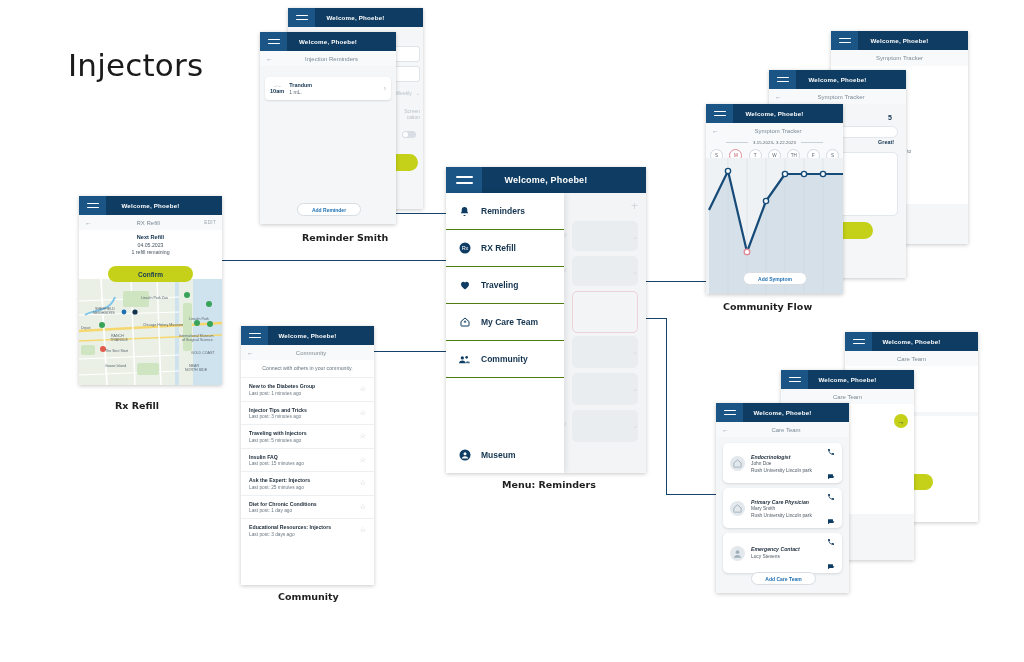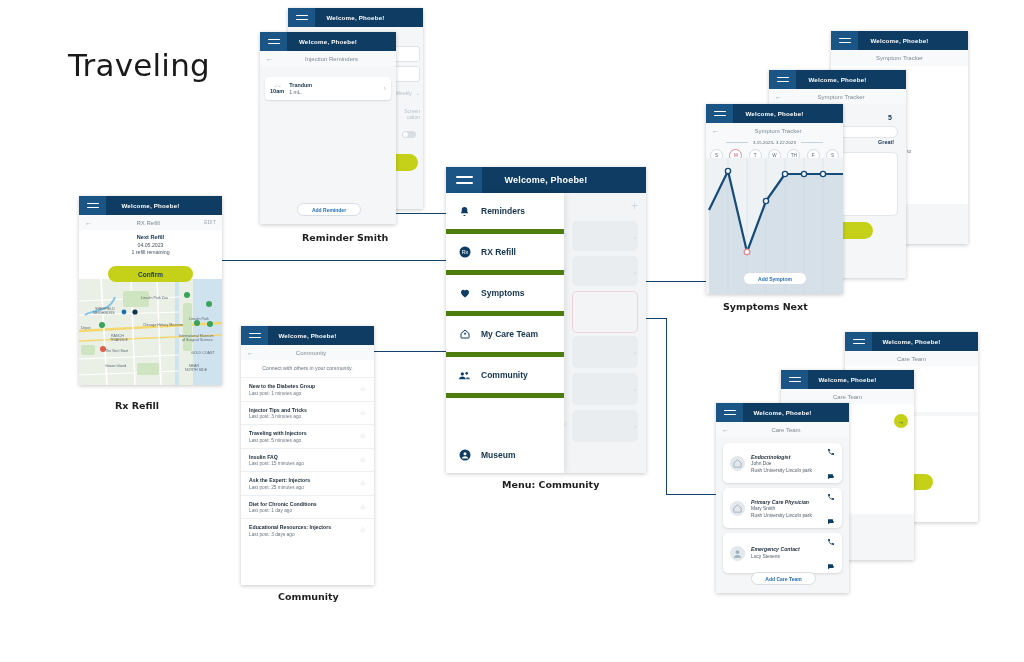--- a/index.html
+++ b/index.html
@@ -67,21 +67,21 @@
   #menu-phone .appbar{height:26px;}
   #menu-phone .appbar .burger{width:36px;height:26px;gap:3.5px;}
   #menu-phone .appbar .burger i{width:17px;height:2.2px;}
   #menu-phone .appbar .title{font-size:9px;padding-right:36px;}
   .menu-panel{
     position:absolute;left:0;top:26px;width:118px;bottom:0;background:#fff;
     box-shadow:2px 0 6px rgba(0,0,0,.09);z-index:3;
   }
   .menu-item{
     height:36px;display:flex;align-items:center;padding-left:12px;gap:10px;
-    border-bottom:5px solid #4d7c0f;
+    border-bottom:1px solid #4d7c0f;
   }
   .menu-item .mi-label{font-size:8.5px;font-weight:700;color:#13334f;}
   .menu-item .mi-ico{width:13px;height:13px;display:flex;align-items:center;justify-content:center;color:#0e3c62;}
   .menu-item.profile{position:absolute;left:0;bottom:0;width:100%;border-bottom:none;box-sizing:border-box;}
   .home-ghost{
     position:absolute;left:118px;top:26px;right:0;bottom:0;background:#eef1f4;opacity:.75;
   }
   .ghost-card{
     position:absolute;left:8px;right:8px;background:#e3e7eb;border-radius:5px;
   }
@@ -168,21 +168,21 @@
   .ct-ic{margin-left:auto;display:flex;flex-direction:column;gap:7px;color:#0e3c62;}
   #ct-add{position:absolute;left:35px;bottom:8px;width:63px;height:11px;}
   .ct-close{position:absolute;right:7px;font-size:6px;color:#8d9aa5;}
   .fab{position:absolute;width:14px;height:14px;border-radius:50%;background:#c5d118;display:flex;align-items:center;justify-content:center;color:#14426b;font-size:7px;}
 </style>
 </head>
 <body>
 
 <div class="stage">
 
-  <div class="abs" id="page-title">Traveling</div>
+  <div class="abs" id="page-title">Injectors</div>
 
   <div class="conn" style="left:360px;top:213px;width:100px;"></div>
   <div class="dot" style="left:357px;top:210px;"></div>
   <div class="dot" style="left:446px;top:210px;"></div>
 
   <div class="conn" style="left:196px;top:260px;width:262px;"></div>
   <div class="dot" style="left:193px;top:257px;"></div>
   <div class="dot" style="left:452px;top:257px;"></div>
 
   <div class="conn" style="left:548px;top:281px;width:278px;"></div>
@@ -427,21 +427,21 @@
             </svg>
         </span>
         <span class="mi-label">RX Refill</span>
       </div>
       <div class="menu-item">
         <span class="mi-ico">
           <svg width="12" height="12" viewBox="0 0 24 24" fill="#0e3c62">
               <path d="M12 21s-8-5.2-8-10.4A4.6 4.6 0 0 1 12 7a4.6 4.6 0 0 1 8 3.6C20 15.8 12 21 12 21z"></path>
             </svg>
         </span>
-        <span class="mi-label">Symptoms</span>
+        <span class="mi-label">Traveling</span>
       </div>
       <div class="menu-item">
         <span class="mi-ico">
           <svg width="12" height="12" viewBox="0 0 24 24" fill="none" stroke="#0e3c62" stroke-width="2">
               <path d="M4 11l8-7 8 7v8a1 1 0 0 1-1 1H5a1 1 0 0 1-1-1z"></path>
               <path d="M12 9v5M9.5 11.5h5" stroke-width="1.6"></path>
             </svg>
         </span>
         <span class="mi-label">My Care Team</span>
       </div>
@@ -461,21 +461,21 @@
           <svg width="12" height="12" viewBox="0 0 24 24">
               <circle cx="12" cy="12" r="11" fill="#0e3c62"></circle>
               <circle cx="12" cy="9.5" r="3" fill="#fff"></circle>
               <path d="M5.5 19c1-3.2 3.6-4.6 6.5-4.6S17.5 15.8 18.5 19z" fill="#fff"></path>
             </svg>
         </span>
         <span class="mi-label">Museum</span>
       </div>
     </div>
   </div>
-  <div class="caption" style="left:502px;top:479px;">Menu: Community</div>
+  <div class="caption" style="left:502px;top:479px;">Menu: Reminders</div>
 
   <div class="phone" id="sym-back">
     <div class="appbar">
       <div class="burger">
           <i></i>
           <i></i>
         </div>
       <div class="title">Welcome, Phoebe!</div>
     </div>
     <div style="position:absolute;left:0;right:0;top:19px;height:16px;background:#f7f9fa;display:flex;align-items:center;justify-content:center;color:#7d8b97;font-size:6px;">Symptom Tracker</div>
@@ -549,21 +549,21 @@
             <circle cx="60" cy="43" r="2.6"></circle>
           <circle cx="79" cy="16" r="2.6"></circle>
             <circle cx="98" cy="16" r="2.6"></circle>
           <circle cx="117" cy="16" r="2.6"></circle>
         </g>
         <circle cx="41" cy="94" r="2.8" fill="#ffffff" stroke="#e08f9a" stroke-width="1.4"></circle>
       </svg>
     </div>
     <div class="pill" id="sym-add">Add Symptom</div>
   </div>
-  <div class="caption" style="left:723px;top:301px;">Symptoms Next</div>
+  <div class="caption" style="left:723px;top:301px;">Community Flow</div>
 
   <div class="phone" id="ct-back">
     <div class="appbar">
       <div class="burger">
           <i></i>
           <i></i>
         </div>
       <div class="title">Welcome, Phoebe!</div>
     </div>
     <div class="subbar">

